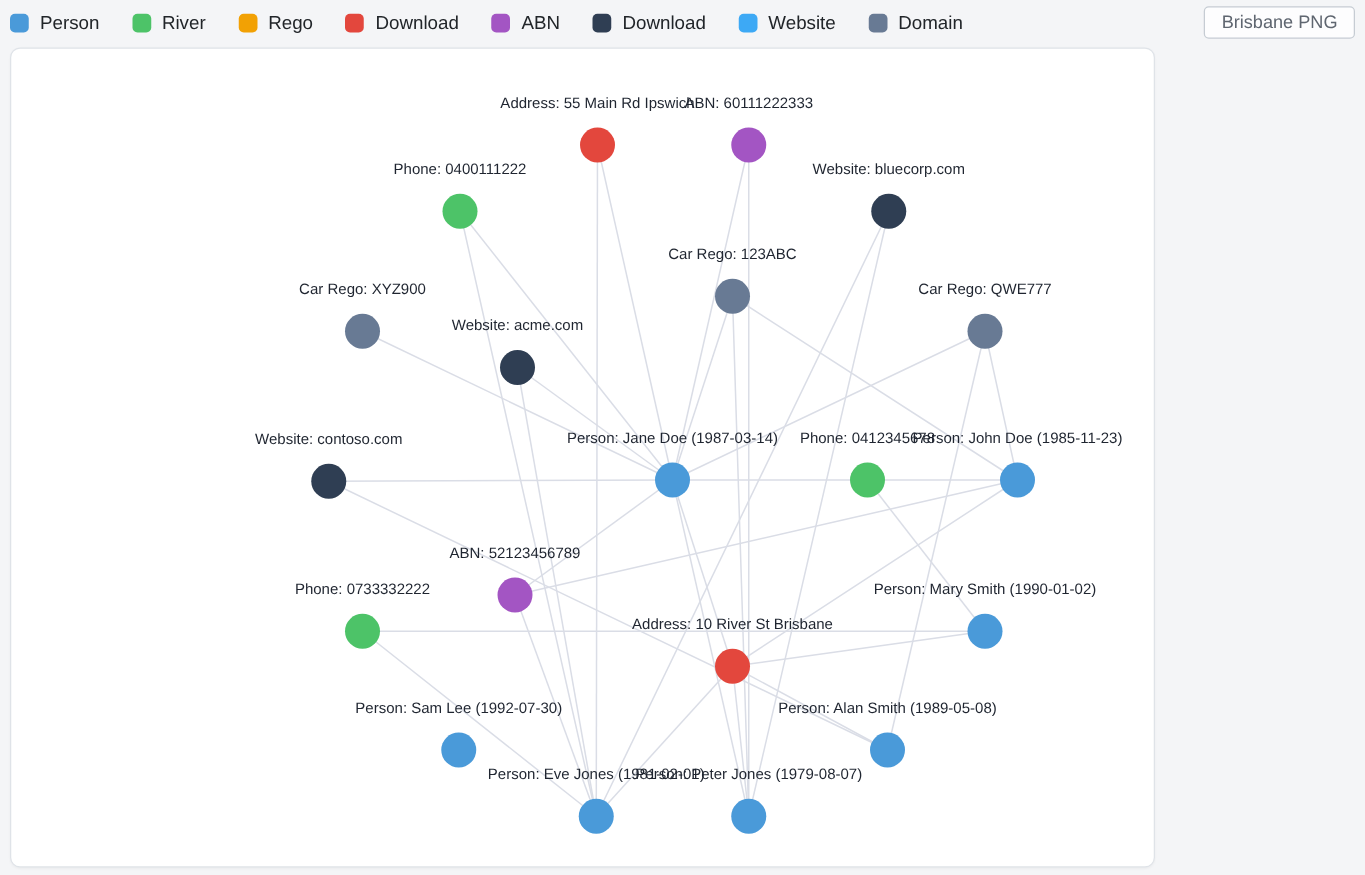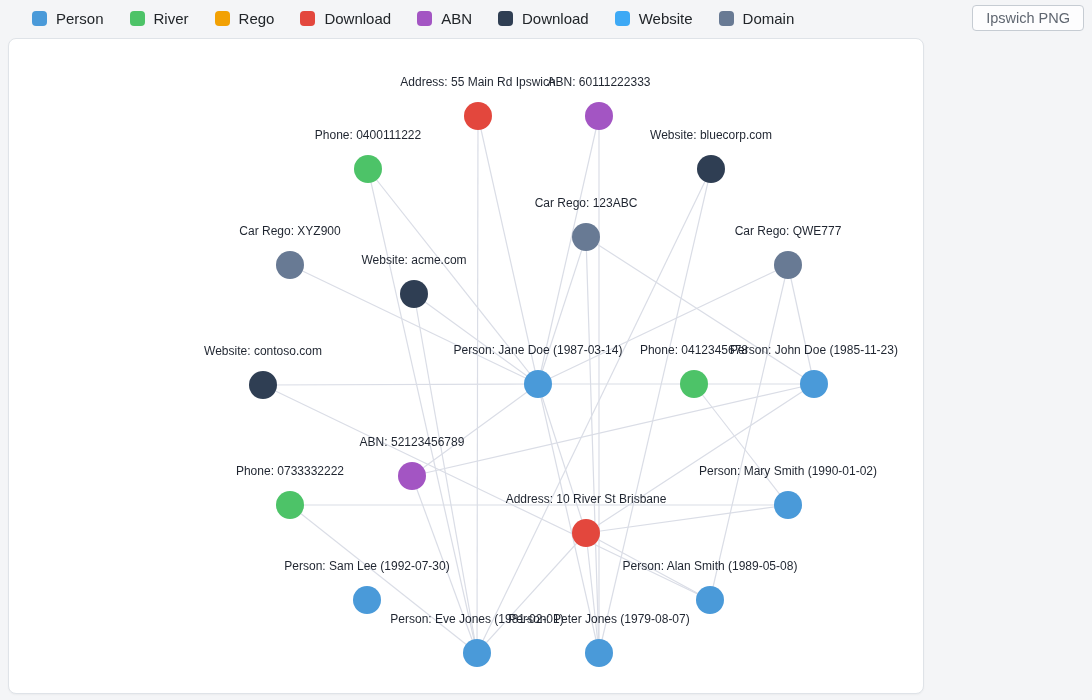--- a/index.html
+++ b/index.html
@@ -14,21 +14,20 @@
     align-items: center;
     height: 36px;
     padding: 0 8px;
     background: #f4f5f7;
   }
   .legend {
     display: flex;
     align-items: center;
     gap: 26px;
     flex: 1 1 auto;
-    margin-left: 24px;
   }
   .legend-item {
     display: flex;
     align-items: center;
     gap: 9px;
   }
   .legend-swatch {
     width: 15px; height: 15px;
     border-radius: 4px;
     flex: 0 0 auto;
@@ -102,21 +101,21 @@
       <div class="legend-item">
         <span class="legend-swatch" style="background: rgb(61, 169, 245);"></span>
         <span class="legend-label">Website</span>
       </div>
       <div class="legend-item">
         <span class="legend-swatch" style="background: rgb(104, 122, 148);"></span>
         <span class="legend-label">Domain</span>
       </div>
     </div>
   <div class="toolbar">
-    <button class="btn">Ipswich PNG</button>
+    <button class="btn">Brisbane PNG</button>
   </div>
 </div>
 
 <div class="graph-card">
   <svg id="graph-svg" width="1074" height="654" viewBox="0 0 1074 654">
       <line x1="469" y1="77" x2="529" y2="345" stroke="#dadde6" stroke-width="1.2"></line>
       <line x1="469" y1="77" x2="468" y2="614" stroke="#dadde6" stroke-width="1.2"></line>
       <line x1="590" y1="77" x2="529" y2="345" stroke="#dadde6" stroke-width="1.2"></line>
       <line x1="590" y1="77" x2="590" y2="614" stroke="#dadde6" stroke-width="1.2"></line>
       <line x1="359" y1="130" x2="529" y2="345" stroke="#dadde6" stroke-width="1.2"></line>

